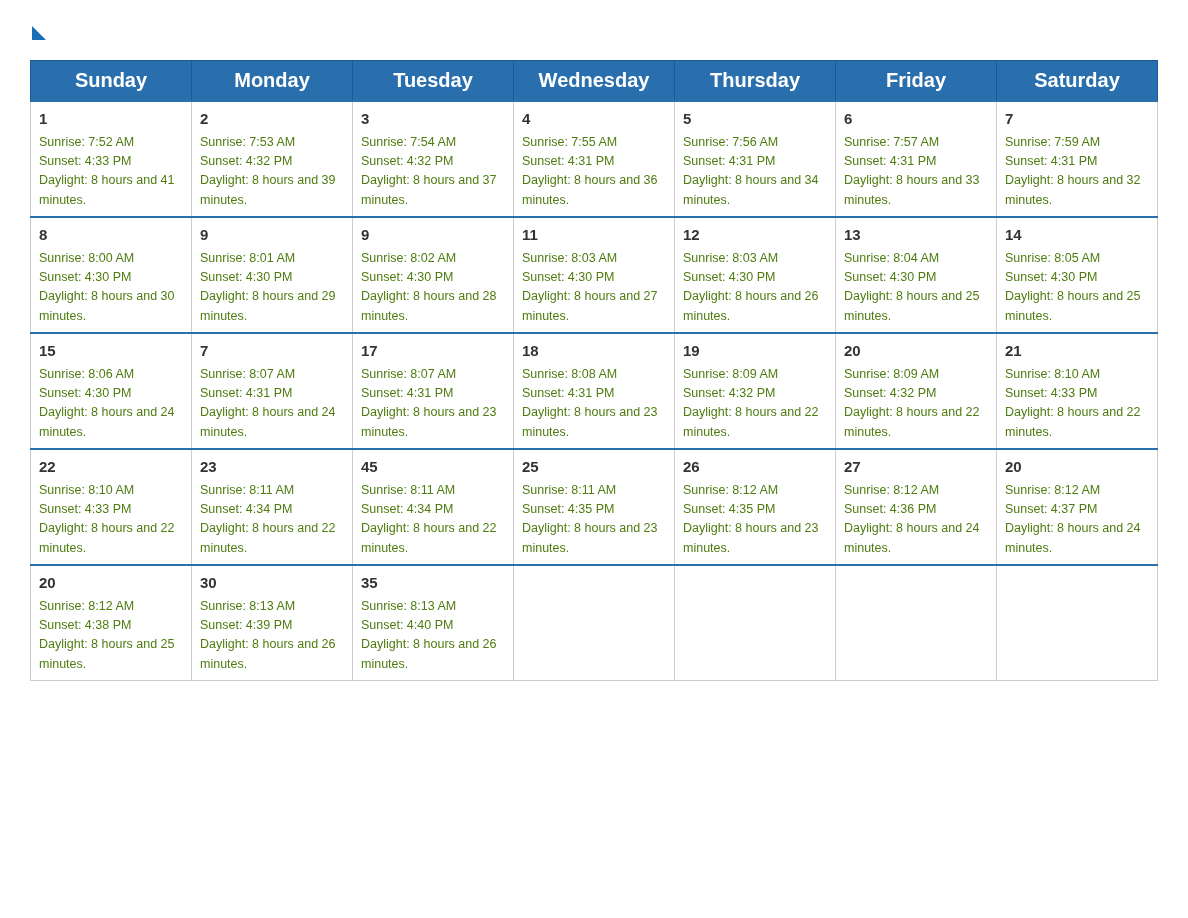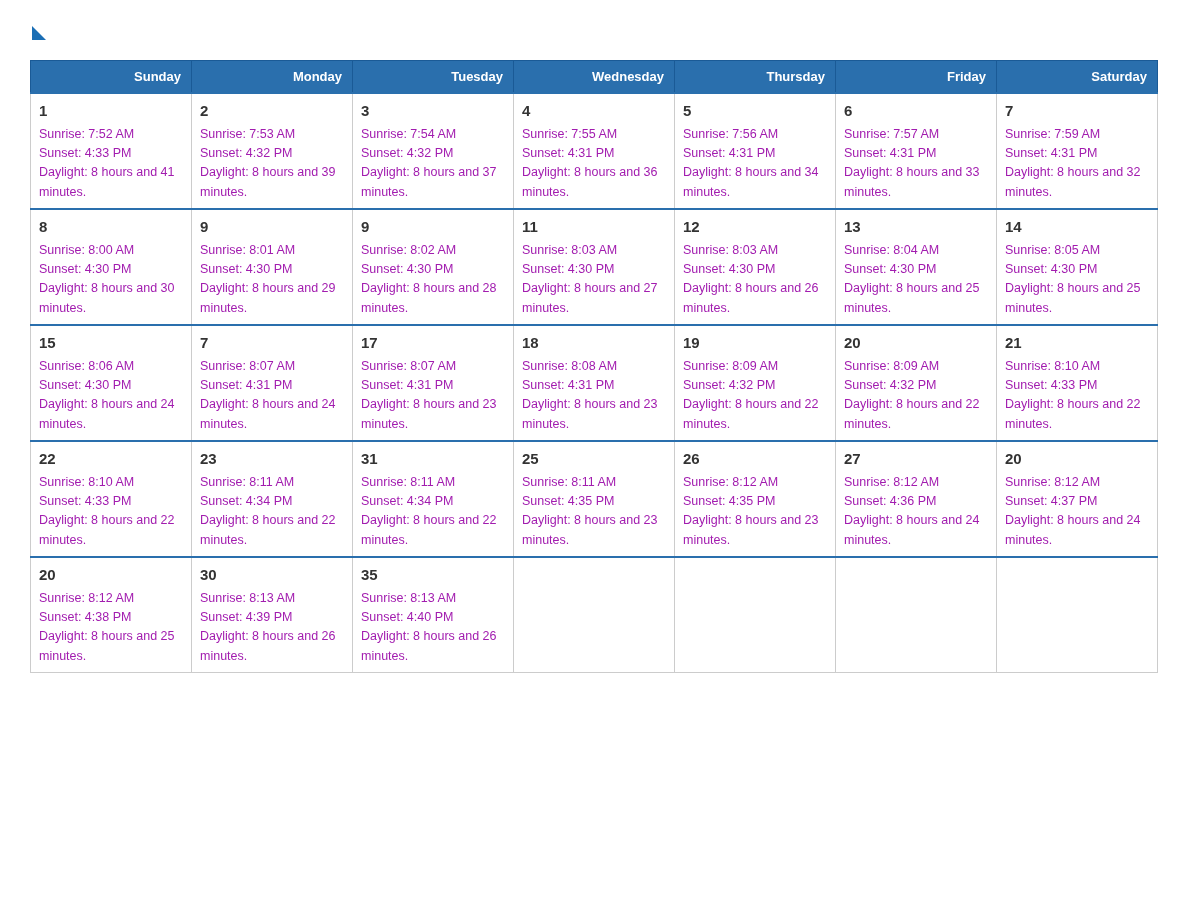--- a/index.html
+++ b/index.html
@@ -63,24 +63,24 @@
       margin-top: 4px;
     }
     .calendar-table {
       width: 100%;
       border-collapse: collapse;
       border: 1px solid #aaa;
     }
     .calendar-table th {
       background-color: #2a6fad;
       color: #ffffff;
-      font-size: 13px;
+      font-size: 20px;
       font-weight: bold;
       padding: 8px 10px;
-      text-align: right;
+      text-align: center;
       border: 1px solid #1a5a96;
     }
     .calendar-table td {
       vertical-align: top;
       padding: 6px 8px;
       border: 1px solid #ccc;
       width: 14.28%;
       min-height: 90px;
       font-size: 13px;
       color: #333;
@@ -88,21 +88,21 @@
     }
     .day-number {
       font-size: 15px;
       font-weight: bold;
       display: block;
       margin-bottom: 2px;
     }
     .day-info {
       font-size: 12.5px;
       line-height: 1.55;
-      color: #a21caf;
+      color: #4d7c0f;
     }
     .empty-cell {
       background: #fff;
     }
     tr.week-row td {
       border-top: 2px solid #2a6fad;
     }
   </style>
 </head>
 <body>
@@ -229,21 +229,21 @@
       <tr class="week-row">
         <td>
           <span class="day-number">22</span>
           <div class="day-info">Sunrise: 8:10 AM<br>Sunset: 4:33 PM<br>Daylight: 8 hours and 22 minutes.</div>
         </td>
         <td>
           <span class="day-number">23</span>
           <div class="day-info">Sunrise: 8:11 AM<br>Sunset: 4:34 PM<br>Daylight: 8 hours and 22 minutes.</div>
         </td>
         <td>
-          <span class="day-number">31</span>
+          <span class="day-number">45</span>
           <div class="day-info">Sunrise: 8:11 AM<br>Sunset: 4:34 PM<br>Daylight: 8 hours and 22 minutes.</div>
         </td>
         <td>
           <span class="day-number">25</span>
           <div class="day-info">Sunrise: 8:11 AM<br>Sunset: 4:35 PM<br>Daylight: 8 hours and 23 minutes.</div>
         </td>
         <td>
           <span class="day-number">26</span>
           <div class="day-info">Sunrise: 8:12 AM<br>Sunset: 4:35 PM<br>Daylight: 8 hours and 23 minutes.</div>
         </td>

